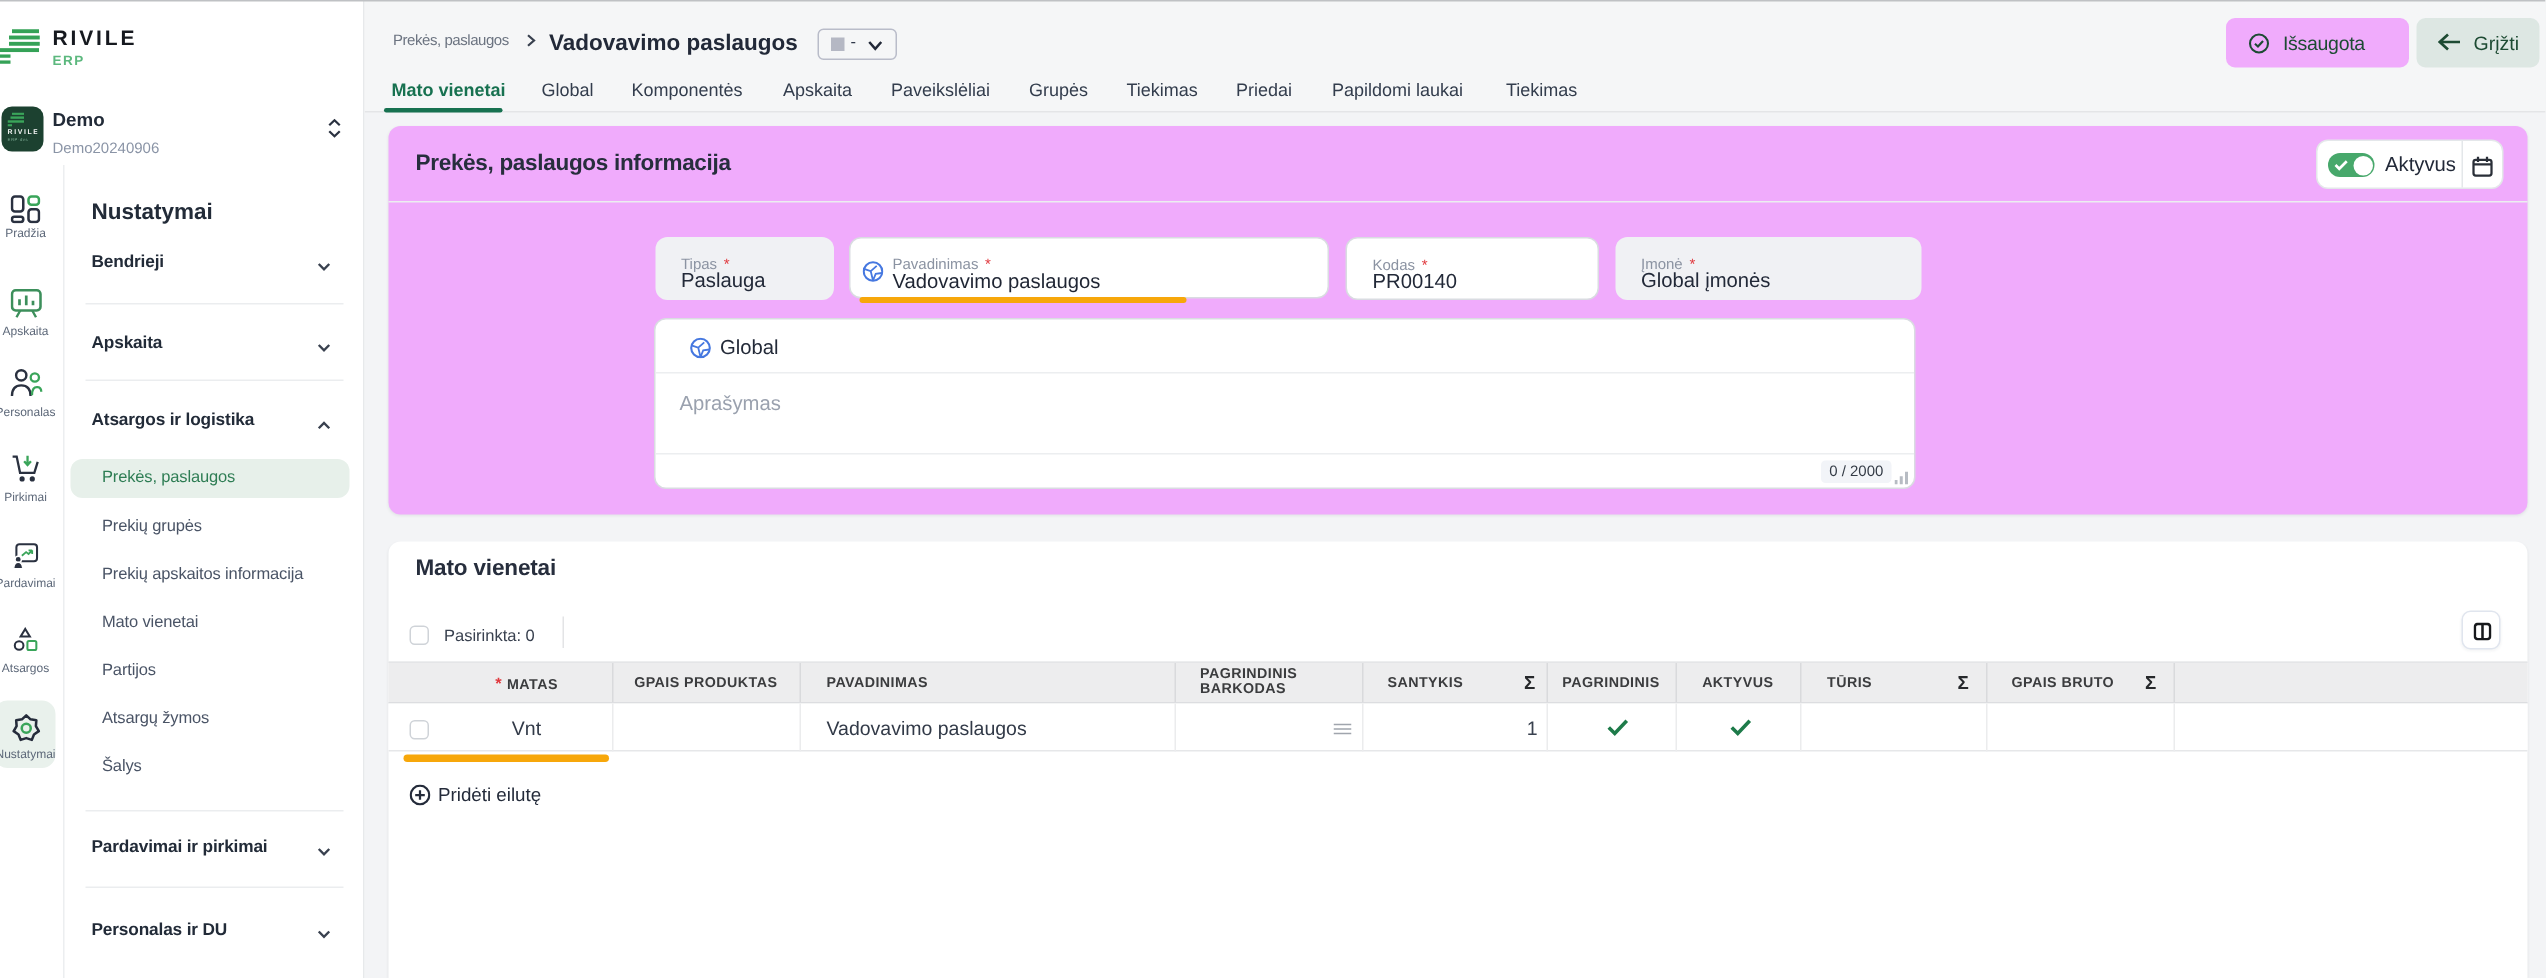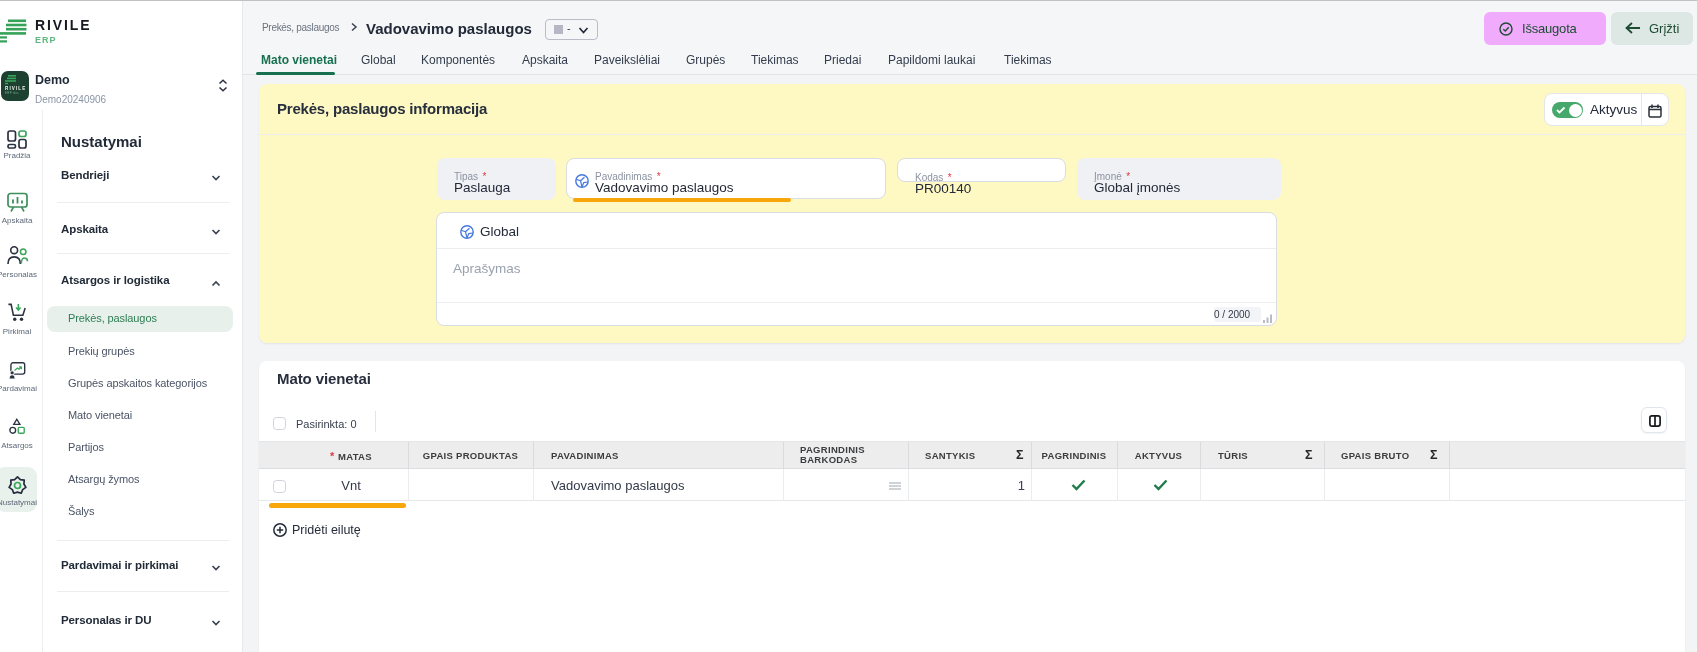--- a/index.html
+++ b/index.html
@@ -124,21 +124,21 @@
         <path d="M2.5 4 L6 7.5 L9.5 4" fill="none" stroke="#39414f" stroke-width="1.6"></path>
       </svg>
     <div class="mdiv" style="top:253px"></div>
     <div class="menuhead" style="top:274px">Atsargos ir logistika</div>
     <svg class="menuchev" style="top:278px" viewBox="0 0 12 12">
         <path d="M2.5 7.5 L6 4 L9.5 7.5" fill="none" stroke="#39414f" stroke-width="1.6"></path>
       </svg>
     <div class="abs" style="left:47px;top:306px;width:186px;height:26px;border-radius:8px;background:#e7f0ea"></div>
     <div class="subitem" style="top:312px;color:#2e7d54">Prekės, paslaugos</div>
     <div class="subitem" style="top:345px">Prekių grupės</div>
-    <div class="subitem" style="top:377px">Grupės apskaitos kategorijos</div>
+    <div class="subitem" style="top:377px">Prekių apskaitos informacija</div>
     <div class="subitem" style="top:409px">Mato vienetai</div>
     <div class="subitem" style="top:441px">Partijos</div>
     <div class="subitem" style="top:473px">Atsargų žymos</div>
     <div class="subitem" style="top:505px">Šalys</div>
     <div class="mdiv" style="top:540px"></div>
     <div class="menuhead" style="top:559px">Pardavimai ir pirkimai</div>
     <svg class="menuchev" style="top:562px" viewBox="0 0 12 12">
         <path d="M2.5 4 L6 7.5 L9.5 4" fill="none" stroke="#39414f" stroke-width="1.6"></path>
       </svg>
     <div class="mdiv" style="top:591px"></div>
@@ -182,21 +182,21 @@
     </svg>
     <div class="abs" style="left:38px;top:9px;font-size:13px;letter-spacing:-0.2px;color:#1d4b33">Išsaugota</div>
   </div>
   <div class="abs" style="left:1611px;top:12px;width:82px;height:33px;background:#dde7e3;border-radius:6px">
     <svg class="abs" style="left:14px;top:9px" width="16" height="14" viewBox="0 0 16 14">
       <path d="M15 7 L2 7 M7 2 L1.5 7 L7 12" fill="none" stroke="#1d4b33" stroke-width="1.8"></path>
     </svg>
     <div class="abs" style="left:38px;top:9px;font-size:13px;color:#1d4b33">Grįžti</div>
   </div>
 
-  <div class="abs" style="left:259px;top:84px;width:1426px;height:259px;background:#fef9c3;border-radius:8px;box-shadow:0 1px 2px rgba(40,50,60,0.08)">
+  <div class="abs" style="left:259px;top:84px;width:1426px;height:259px;background:#f0abfc;border-radius:8px;box-shadow:0 1px 2px rgba(40,50,60,0.08)">
     <div class="abs" style="left:18px;top:16px;font-size:15px;font-weight:bold;letter-spacing:-0.2px;color:#272e3d">Prekės, paslaugos informacija</div>
     <div class="abs" style="left:0;top:50px;width:1426px;height:1px;background:#eceef0"></div>
 
     <div class="abs" style="left:1285px;top:9px;width:125px;height:33px;background:#fff;border:1px solid #e4e7ea;border-radius:8px">
       <div class="abs" style="left:96px;top:0;width:1px;height:31px;background:#e4e7ea"></div>
       <div class="abs" style="left:7px;top:8px;width:31px;height:16px;border-radius:8px;background:#47a86b">
         <svg class="abs" style="left:4px;top:4px" width="10" height="8" viewBox="0 0 10 8">
             <path d="M1 4 L3.5 6.5 L8.5 1.5" fill="none" stroke="#fff" stroke-width="1.8"></path>
           </svg>
         <div class="abs" style="left:16.5px;top:1.5px;width:13px;height:13px;border-radius:50%;background:#fff"></div>
@@ -215,39 +215,39 @@
     </div>
     <div class="fbox white" style="left:307px;top:74px;width:320px;height:41px">
       <svg class="abs" style="left:8px;top:15px" width="14" height="14" viewBox="0 0 14 14">
         <circle cx="7" cy="7" r="6.2" fill="none" stroke="#4678e0" stroke-width="1.4"></circle>
         <path d="M1 5.2 L5.5 6.8 L7 13 M5.5 6.8 L9.5 3.2 M13 8 L8.8 8.6 L7 13" fill="none" stroke="#4678e0" stroke-width="1.2"></path>
       </svg>
       <div class="abs" style="left:28px;top:7px"><span class="lbl">Pavadinimas</span> <span class="star">*</span></div>
       <div class="abs" style="left:28px;top:21px;font-size:13.5px;color:#1f2533">Vadovavimo paslaugos</div>
     </div>
     <div class="abs" style="left:314px;top:114px;width:218px;height:4px;background:#f7a70a;border-radius:2px"></div>
-    <div class="fbox white" style="left:638px;top:74px;width:169px;height:24px">
+    <div class="fbox white" style="left:638px;top:74px;width:169px;height:42px">
       <div class="abs" style="left:17px;top:8px"><span class="lbl">Kodas</span> <span class="star">*</span></div>
       <div class="abs" style="left:17px;top:20px"><span class="val">PR00140</span></div>
     </div>
     <div class="fbox grey" style="left:818px;top:74px;width:204px;height:42px">
       <div class="abs" style="left:17px;top:8px"><span class="lbl">Įmonė</span> <span class="star">*</span></div>
       <div class="abs" style="left:17px;top:20px"><span class="val">Global įmonės</span></div>
     </div>
 
     <div class="fbox white" style="left:177px;top:128px;width:841px;height:114px">
       <svg class="abs" style="left:23px;top:12px" width="14" height="14" viewBox="0 0 14 14">
         <circle cx="7" cy="7" r="6.2" fill="none" stroke="#4678e0" stroke-width="1.4"></circle>
         <path d="M1 5.2 L5.5 6.8 L7 13 M5.5 6.8 L9.5 3.2 M13 8 L8.8 8.6 L7 13" fill="none" stroke="#4678e0" stroke-width="1.2"></path>
       </svg>
       <div class="abs" style="left:43px;top:11px;font-size:13.5px;color:#232a38">Global</div>
       <div class="abs" style="left:0;top:35px;width:839px;height:1px;background:#eceef0"></div>
       <div class="abs" style="left:16px;top:48px;font-size:13.5px;color:#9aa1ae">Aprašymas</div>
       <div class="abs" style="left:0;top:89px;width:839px;height:1px;background:#eceef0"></div>
-      <div class="abs" style="right:15px;top:94px;width:47px;height:15px;background:#f2f4f8;border-radius:3px;font-size:10px;color:#333a45;line-height:15px">0 / 2000</div>
+      <div class="abs" style="right:15px;top:94px;width:47px;height:15px;background:#f2f4f8;border-radius:3px;text-align:center;font-size:10px;color:#333a45;line-height:15px">0 / 2000</div>
       <svg class="abs" style="right:3px;bottom:2px" width="10" height="9" viewBox="0 0 10 9">
         <rect x="0" y="6" width="2" height="3" fill="#b7bcc3"></rect>
         <rect x="3.5" y="3.5" width="2" height="5.5" fill="#b7bcc3"></rect>
         <rect x="7" y="0.5" width="2" height="8.5" fill="#b7bcc3"></rect>
       </svg>
     </div>
   </div>
 
   <div class="abs" style="left:259px;top:361px;width:1426px;height:291px;background:#fff;border-radius:8px 8px 0 0;box-shadow:0 1px 2px rgba(40,50,60,0.08)">
     <div class="abs" style="left:18px;top:9px;font-size:15px;font-weight:bold;letter-spacing:-0.1px;color:#272e3d">Mato vienetai</div>

